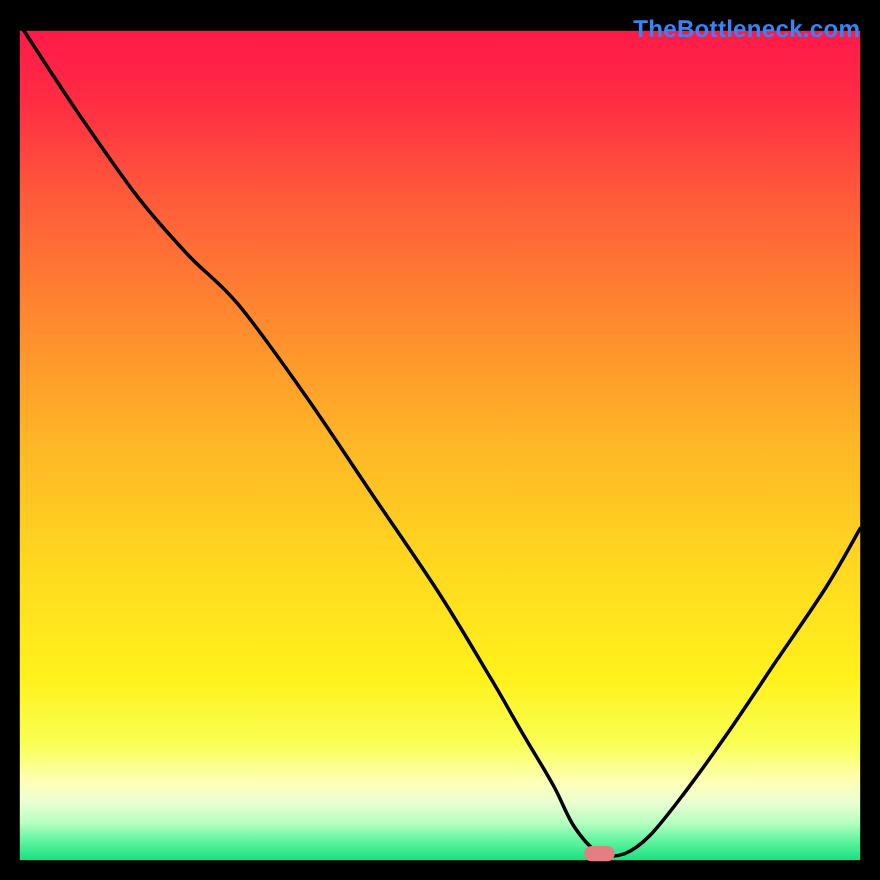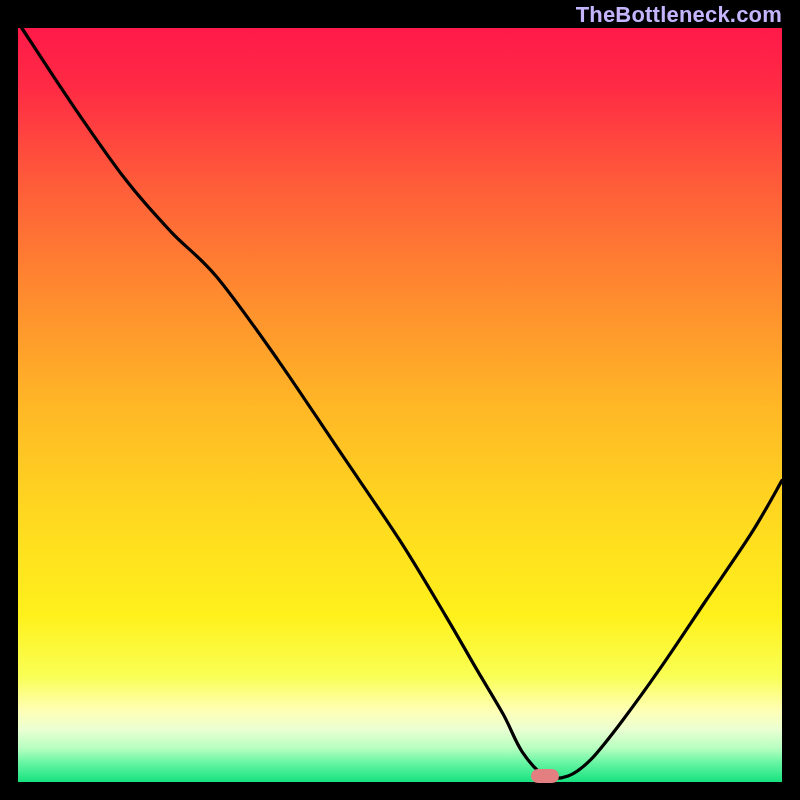--- a/index.html
+++ b/index.html
@@ -11,26 +11,26 @@
     overflow: hidden;
   }
   .stage {
     position: relative;
     width: 800px;
     height: 800px;
   }
   svg { display: block; }
   .watermark {
     position: absolute;
-    top: 2px;
+    top: 14px;
     right: 18px;
     font-family: Arial, Helvetica, sans-serif;
     font-size: 22px;
     font-weight: 600;
-    color: #c4b5fd;
+    color: #3b82f6;
     letter-spacing: 0.2px;
   }
   .mark {
     position: absolute;
     width: 28px;
     height: 14px;
     border-radius: 7px;
     background: #e37f80;
     transform: translate(-50%, -50%);
   }

